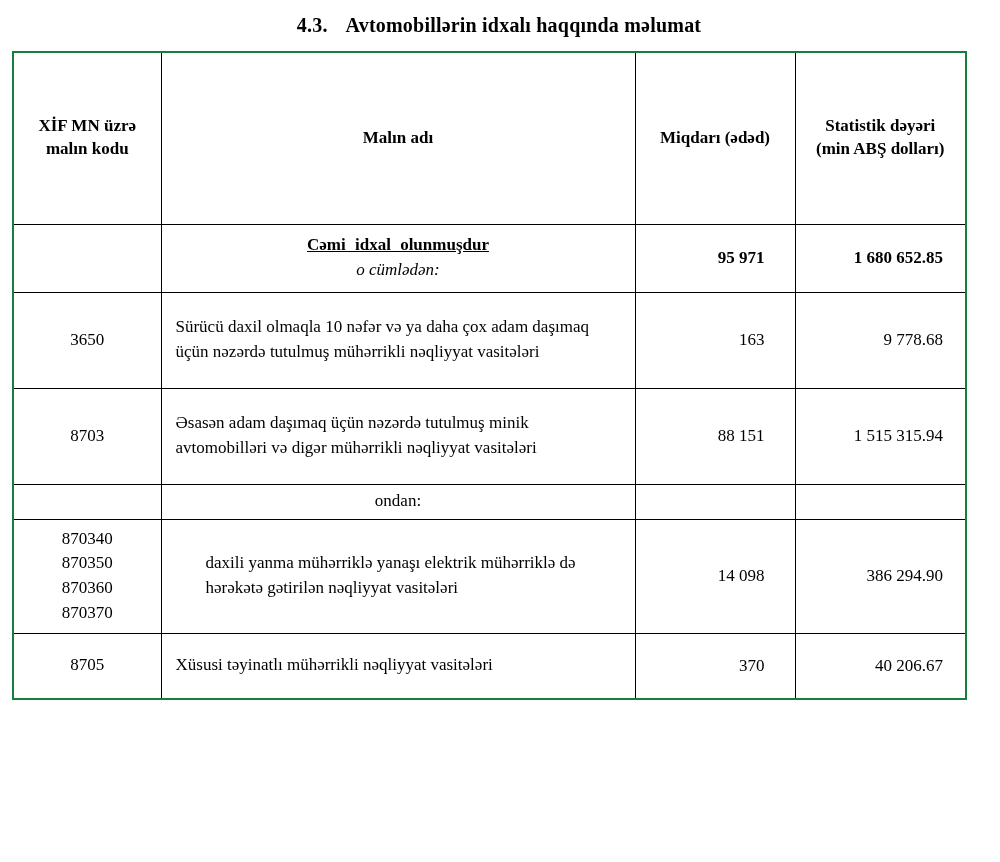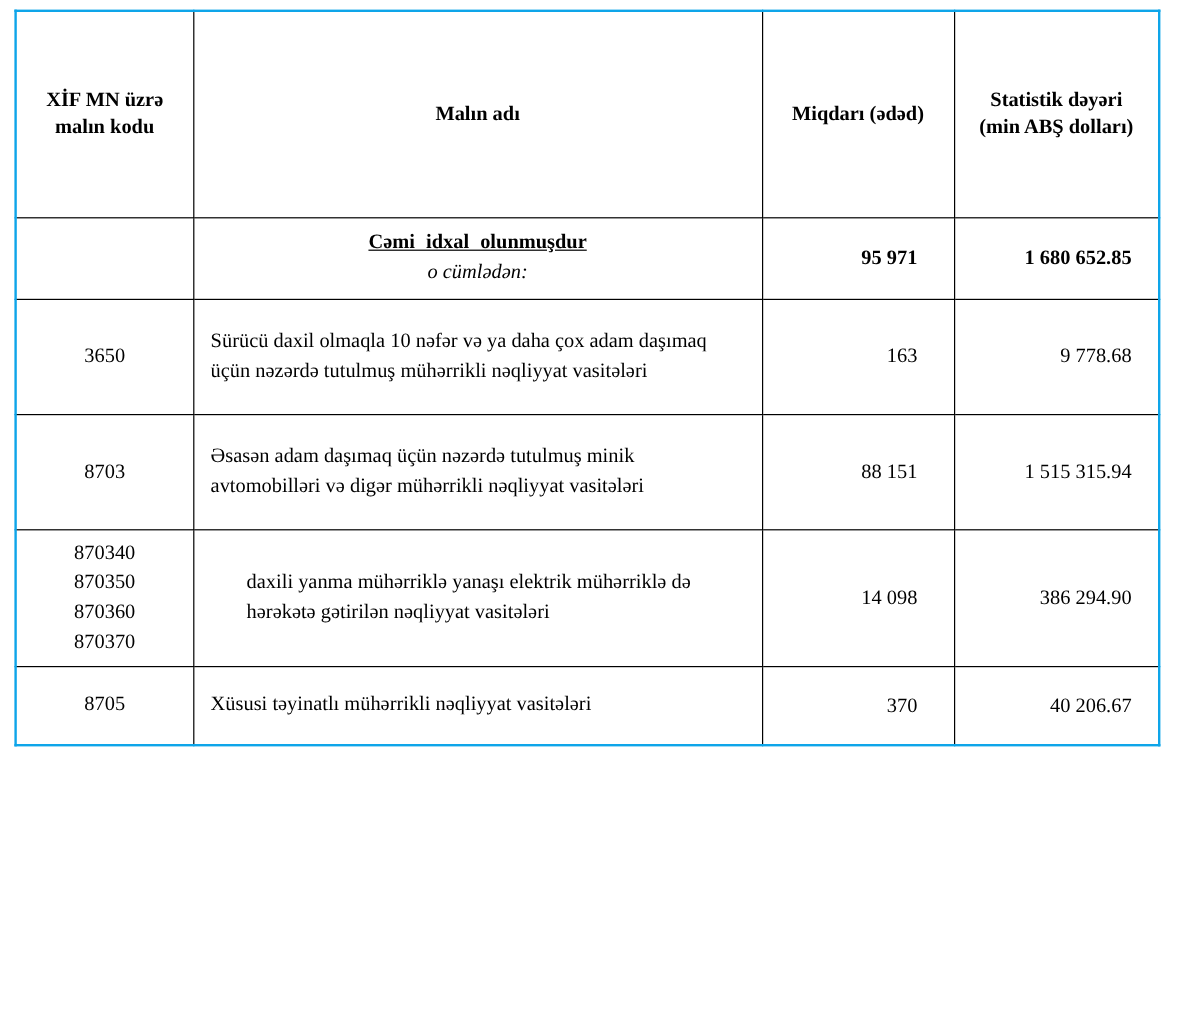--- a/index.html
+++ b/index.html
@@ -21,21 +21,21 @@
     font-size: 20px;
     font-weight: bold;
     margin: 6px 0 14px 0;
     letter-spacing: 0.2px;
   }
   .doc-title .num { margin-right: 18px; }
 
   table.import-table {
     border-collapse: collapse;
     width: 953px;
-    border: 2px solid #0ea5e9;
+    border: 2px solid #15803d;
     table-layout: fixed;
   }
   .import-table th, .import-table td {
     border: 1.5px solid #000;
     font-size: 17px;
     vertical-align: middle;
     box-sizing: border-box;
     padding: 6px 8px;
   }
   col.c-code  { width: 148px; }
@@ -72,20 +72,23 @@
   tr.row-elec-only .name-cell { padding-left: 44px; }
   tr.row-elec-only { height: 82px; }
   tr.row-8704 { height: 66px; }
   tr.row-8705 { height: 66px; }
 </style>
 </head>
 <body>
 
 <div class="page">
 
+  <div class="doc-title">
+    <span class="num">4.3.</span><span>Avtomobillərin idxalı haqqında məlumat</span>
+  </div>
 
   <table class="import-table">
     <colgroup>
       <col class="c-code">
         <col class="c-name">
         <col class="c-qty">
         <col class="c-value">
     </colgroup>
     <thead>
       <tr>
@@ -114,20 +117,26 @@
         <td class="value-cell">9 778.68</td>
       </tr>
 
       <tr class="row-8703">
         <td class="code-cell">8703</td>
         <td class="name-cell">Əsasən adam daşımaq üçün nəzərdə tutulmuş minik avtomobilləri və digər mühərrikli nəqliyyat vasitələri</td>
         <td class="qty-cell">88 151</td>
         <td class="value-cell">1 515 315.94</td>
       </tr>
 
+      <tr class="row-ondan">
+        <td class="code-cell"></td>
+        <td class="name-cell">ondan:</td>
+        <td class="qty-cell"></td>
+        <td class="value-cell"></td>
+      </tr>
 
       <tr class="row-elec-hybrid">
         <td class="code-cell">
           <div>870340</div>
           <div>870350</div>
           <div>870360</div>
           <div>870370</div>
         </td>
         <td class="name-cell">daxili yanma mühərriklə yanaşı elektrik mühərriklə də hərəkətə gətirilən nəqliyyat vasitələri</td>
         <td class="qty-cell">14 098</td>

